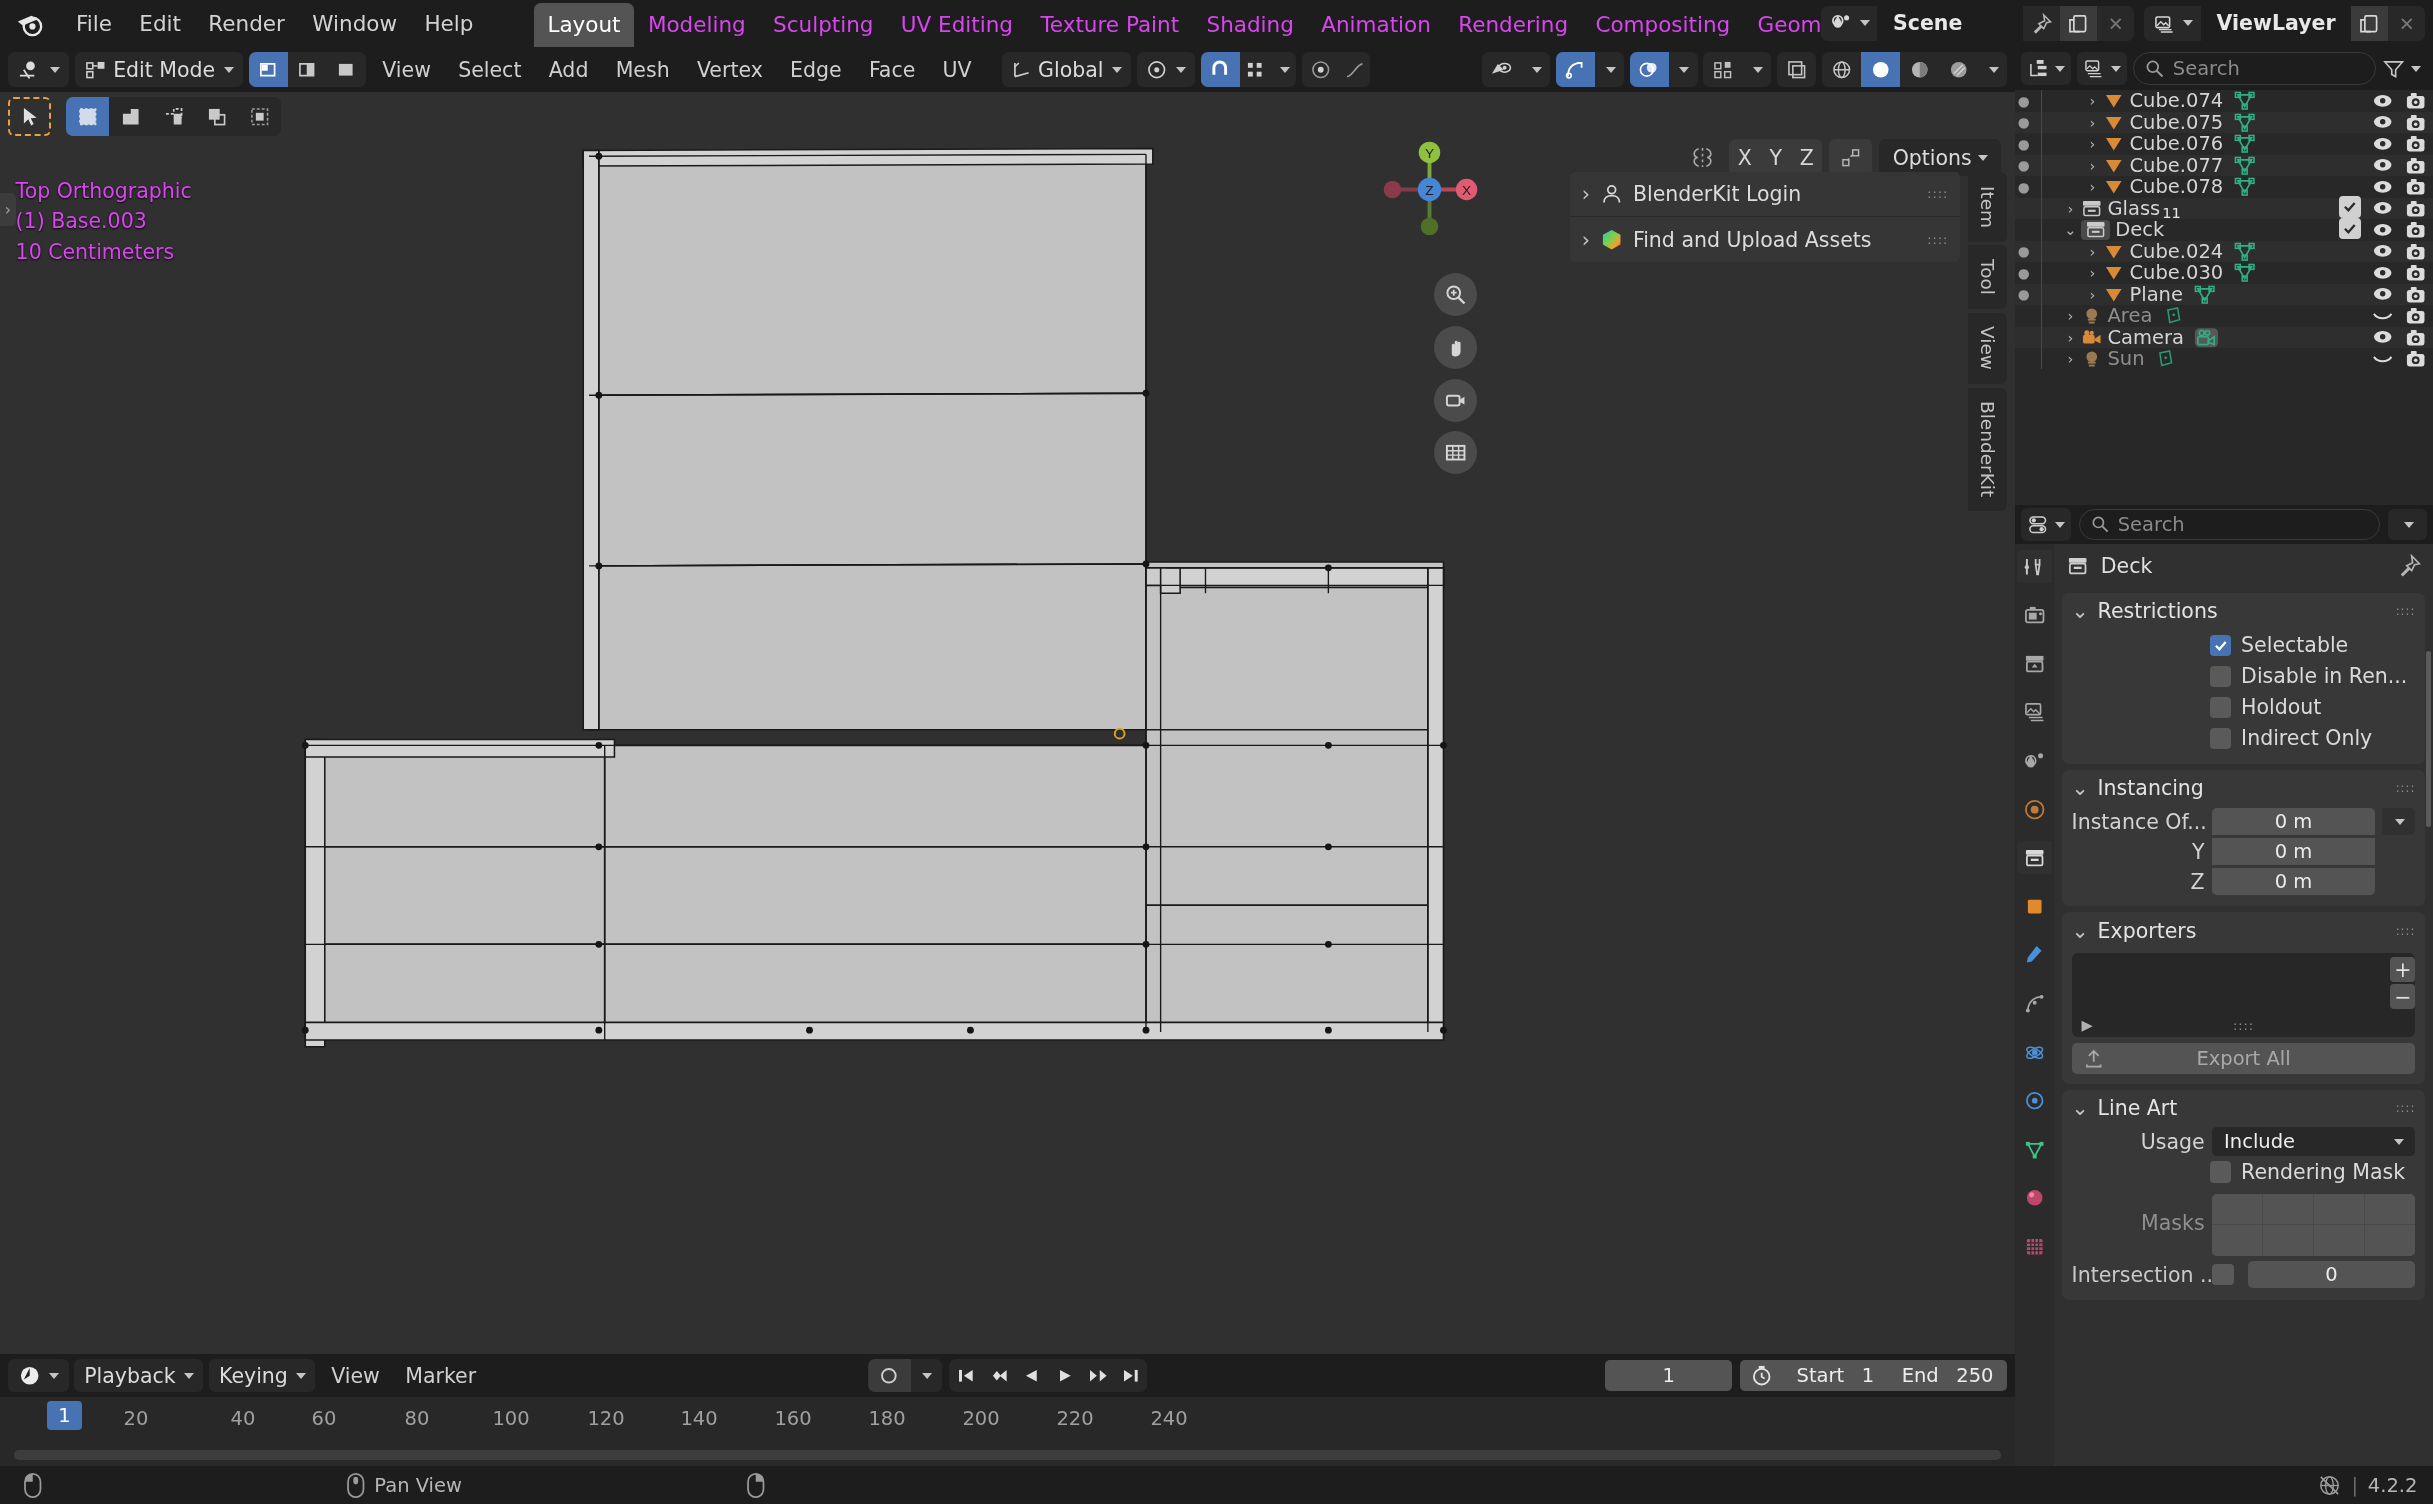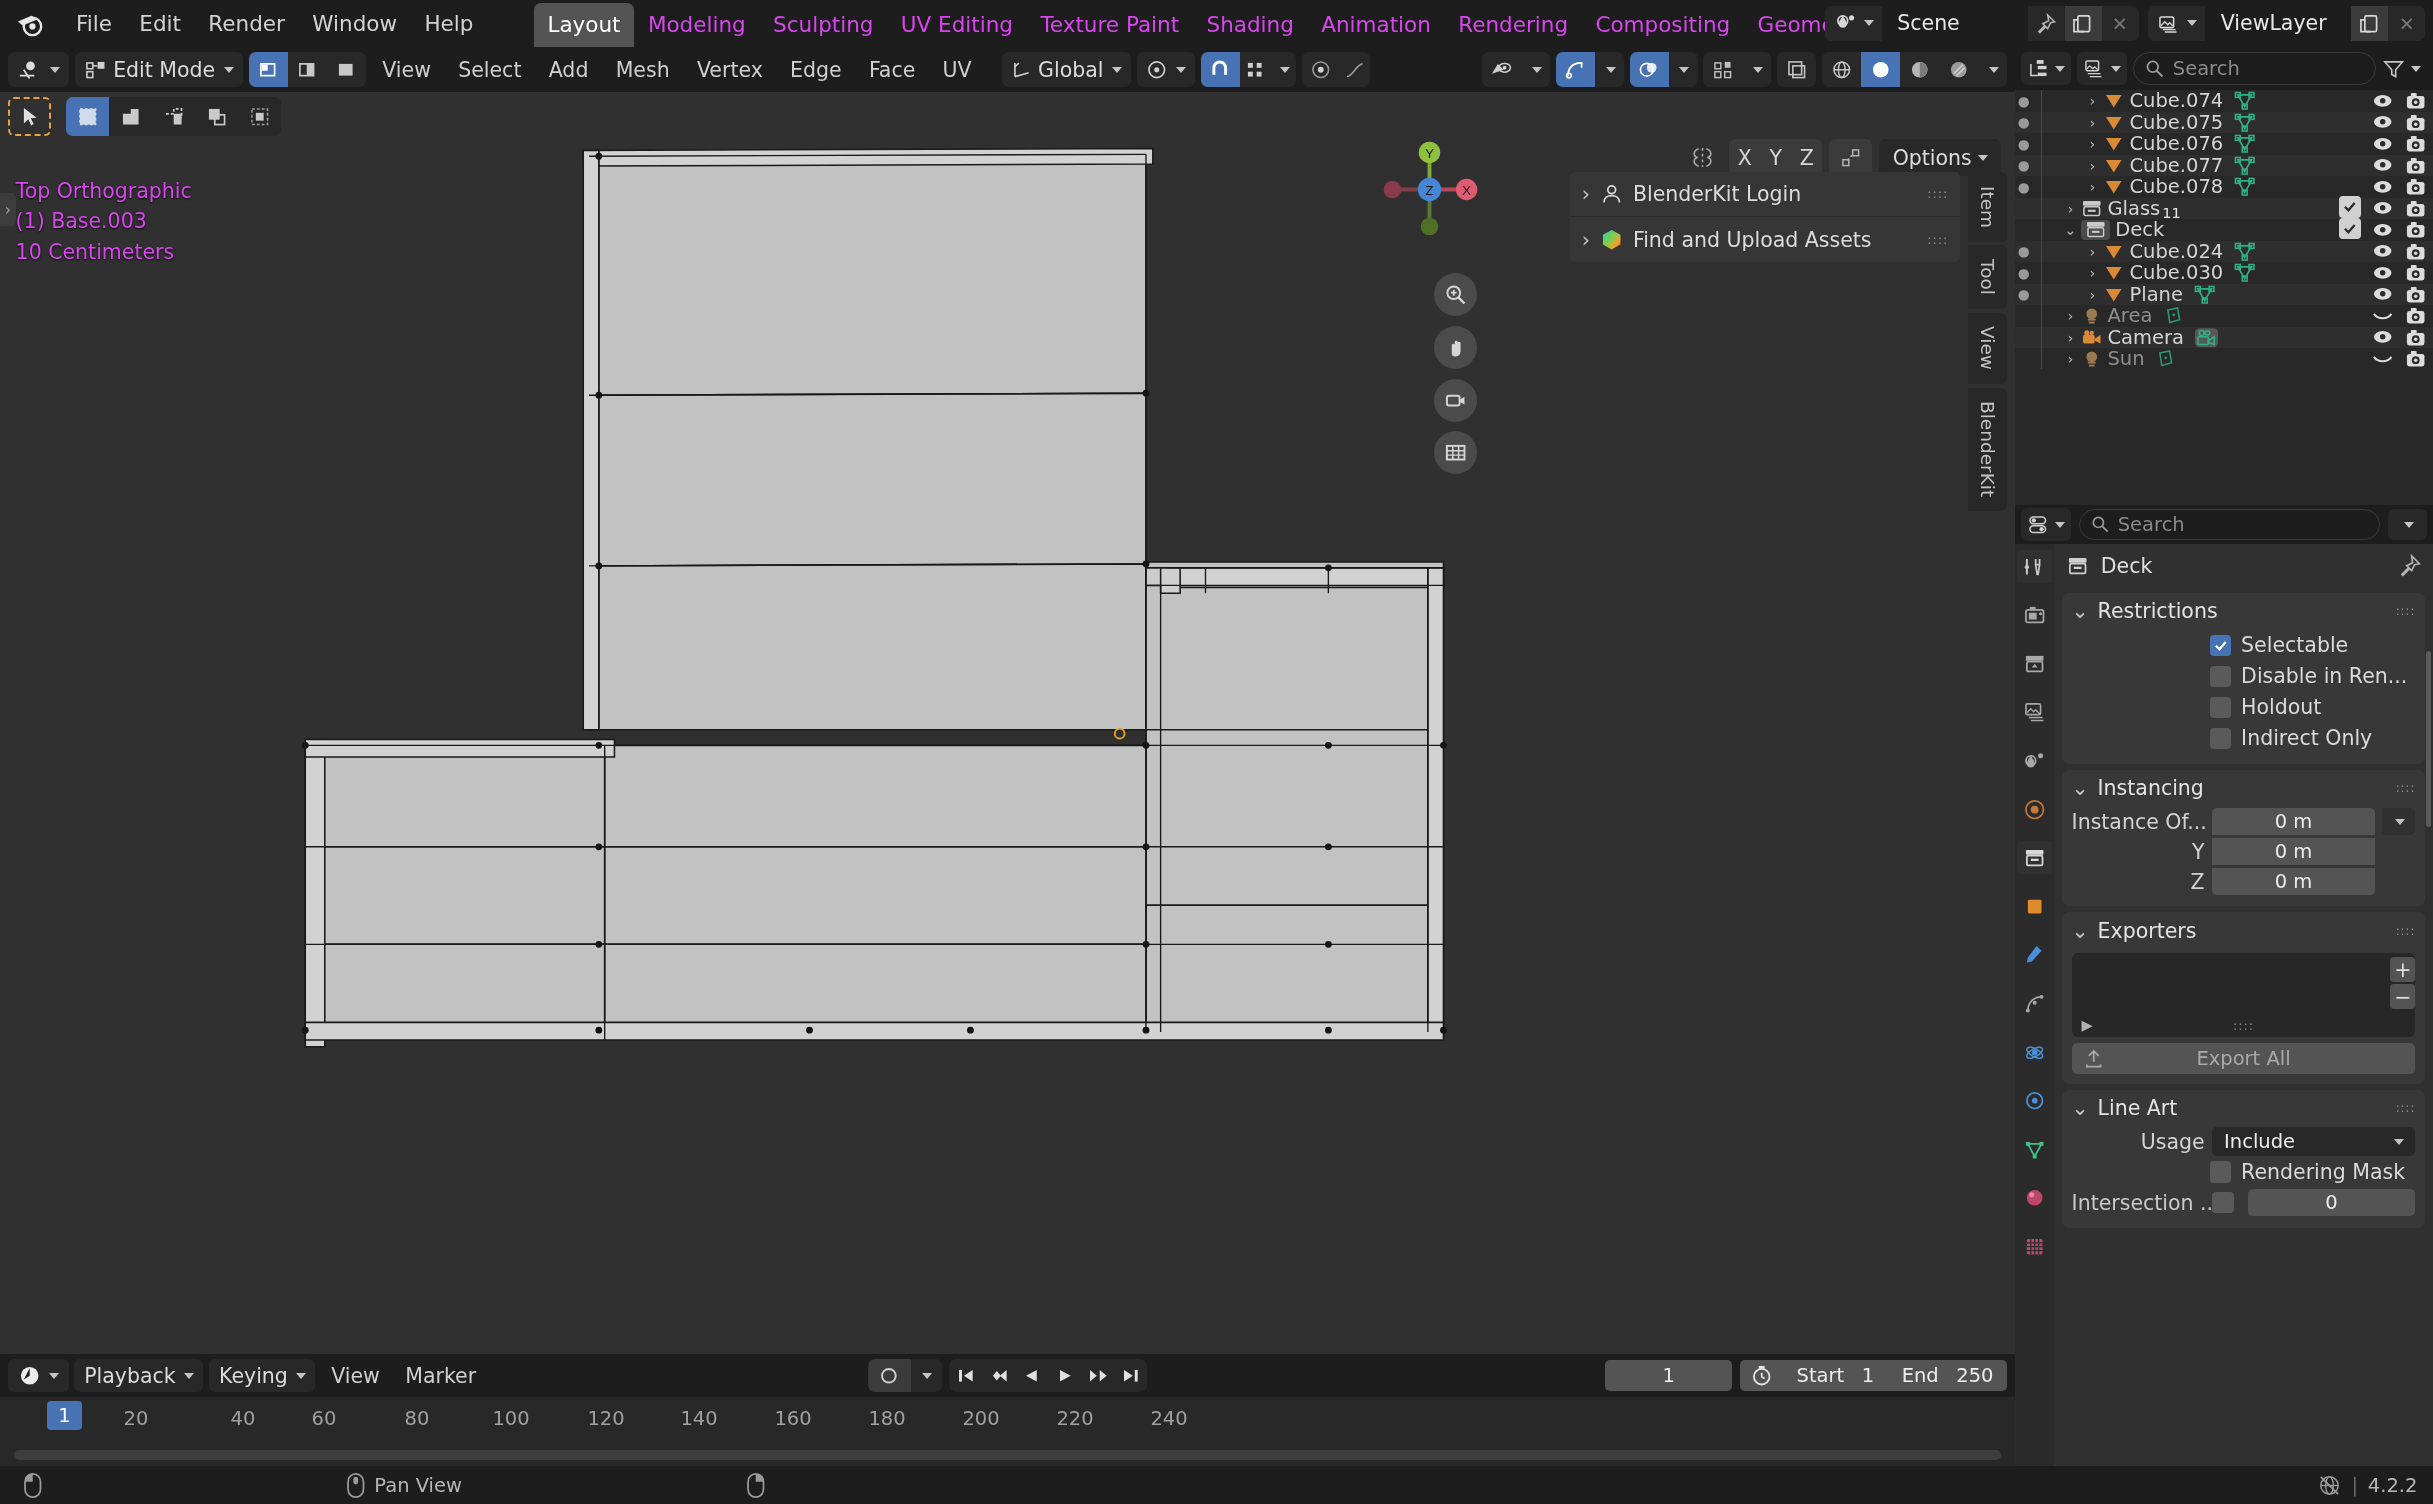--- a/index.html
+++ b/index.html
@@ -23,21 +23,21 @@
     white-space: nowrap; line-height: 1;
   }
   .wstabs { display: flex; align-items: flex-end; height: 47px; margin-left: 15.6px; padding-left: 31px; }
   .wstab {
     font-size: 21.5px; color: #d946ef; padding: 8.8px 13.7px 9.8px 13.7px;
     border-radius: 6.8px 6.8px 0 0; white-space: nowrap; align-self: flex-end;
   }
   .wstab.active { background: #545454; color: #ffffff; }
   .wstab-plus { font-size: 23.4px; color: #9a9a9a; padding: 5.9px 11.7px; }
 
-  .topbar-right { position: absolute; right: 7.8px; top: 5.9px; display: flex; align-items: center; gap: 9.8px; }
+  .topbar-right { position: absolute; right: 7.8px; top: 5.9px; display: flex; align-items: center; gap: 9.8px; font-weight: bold; }
   .id-block { display: flex; align-items: center; background: #282828; border-radius: 6.8px; height: 35px; }
   .id-icon-btn {
     display: flex; align-items: center; gap: 2.9px; padding: 0 7.8px 0 9.8px;
     height: 35px; background: #282828; border-radius: 6.8px 0 0 6.8px;
   }
   .id-name {
     background: #1d1d1d; height: 35px; display: flex; align-items: center;
     padding: 0 15.6px; font-size: 20.5px; color: #e8e8e8; min-width: 146px;
   }
   .id-btn {
@@ -1475,20 +1475,33 @@
           <div class="fld-row">
             <span class="fld-label">Usage</span>
             <span class="sel-box">
               <span>Include</span>
               <span class="chev" style="margin-left:auto"></span>
             </span>
           </div>
           <div class="chk-row" style="padding-left:148px">
             <span class="chk"></span>
             <span>Rendering Mask</span>
+          </div>
+          <div class="fld-row" style="height:72px;align-items:flex-start;padding-top:5.9px">
+            <span class="fld-label" style="color:#8f8f8f;padding-top:17.6px">Masks</span>
+            <span class="masks-grid">
+              <div></div>
+                <div></div>
+              <div></div>
+                <div></div>
+              <div></div>
+                <div></div>
+              <div></div>
+                <div></div>
+            </span>
           </div>
           <div class="fld-row">
             <span class="fld-label" style="color:#c9c9c9">Intersection ...</span>
             <span class="chk" style="margin-right:5.9px"></span>
             <span class="fld solo">0</span>
           </div>
         </div>
       </div>
     </div>
     <div class="pr-scroll"></div>

